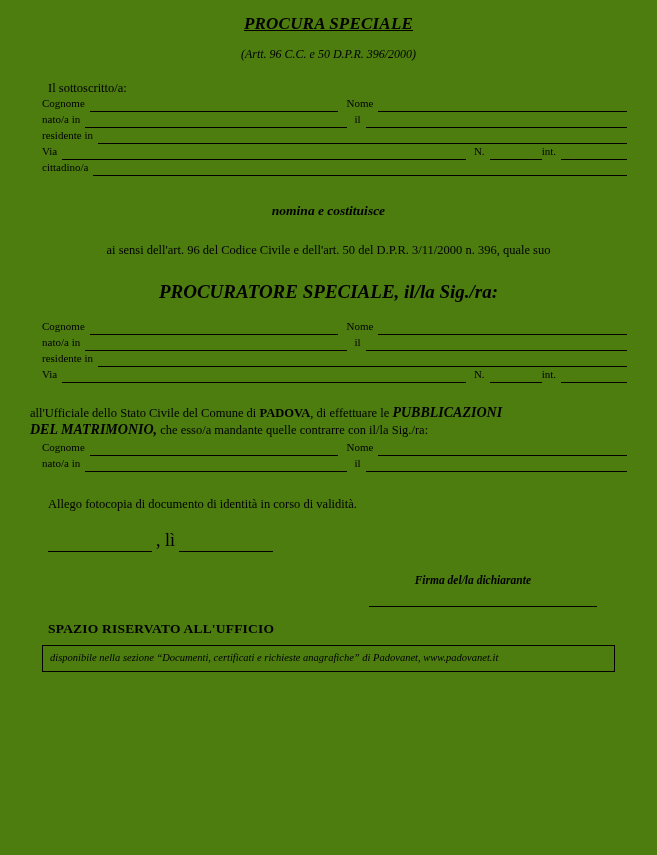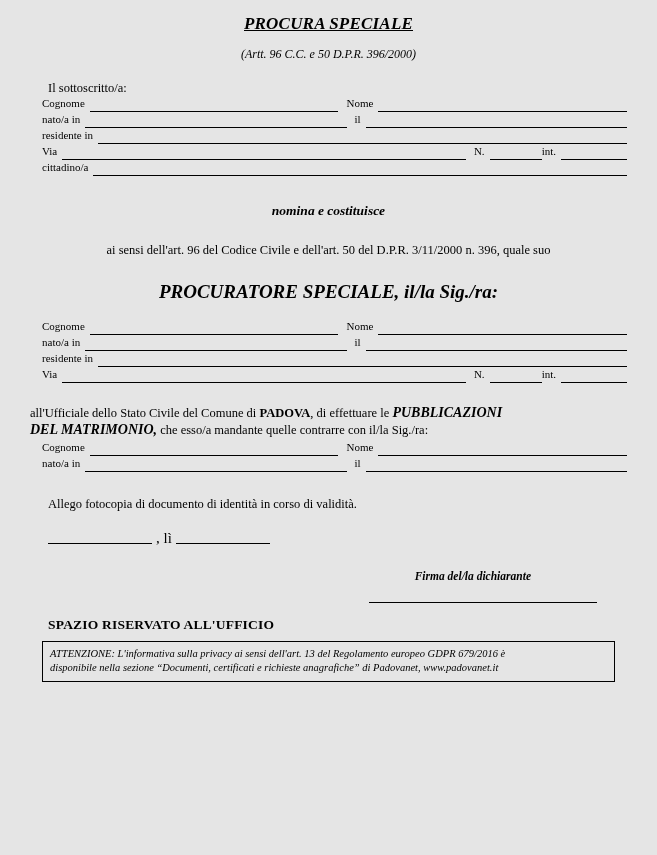--- a/index.html
+++ b/index.html
@@ -9,21 +9,21 @@
     background: #ffffff;
   }
   body {
     font-family: "Liberation Serif", "DejaVu Serif", serif;
     color: #000000;
   }
   #page {
     position: relative;
     width: 657px;
     height: 855px;
-    background: #e5e5e5;
+    background: #4d7c0f;
     overflow: hidden;
     box-sizing: border-box;
   }
   .doc-body {
     position: absolute;
     left: 0;
     top: 0;
     width: 657px;
     padding: 10px 30px 0 30px;
     box-sizing: border-box;
@@ -94,21 +94,22 @@
     flex: 1 1 auto;
   }
   .fline.w-short   { flex: 0 0 52px; }
   .fline.w-int     { flex: 0 0 66px; }
   .fline.w-half    { flex: 1 1 0; }
   .gap { flex: 0 0 8px; }
 
   
   .dateline {
     display: flex;
-    font-size: 15px;
+    align-items: flex-end;
+    font-size: 18px;
     padding-left: 18px;
     margin-top: 18px;
   }
   .dateline .d1 { border-bottom: 1px solid #000; width: 104px; height: 13px; }
   .dateline .dsep { padding: 0 4px 1px 4px; white-space: nowrap; }
   .dateline .d2 { border-bottom: 1px solid #000; width: 94px; height: 13px; }
 
   .firma {
     margin-top: 22px;
     text-align: right;
@@ -265,18 +266,17 @@
       <span class="dsep">, lì</span>
       <span class="d2"></span>
     </div>
 
     <div class="firma">Firma del/la dichiarante</div>
     <div class="sigline"></div>
 
     <div class="office-title">SPAZIO RISERVATO ALL'UFFICIO</div>
 
     <div class="notice">
-      <div>ATTENZIONE: L'informativa sulla privacy ai sensi dell'art. 13 del Regolamento europeo GDPR 679/2016 è</div>
       <div>disponibile nella sezione “Documenti, certificati e richieste anagrafiche” di Padovanet, www.padovanet.it</div>
     </div>
 
   </div>
 </div>
 
 </body></html>

